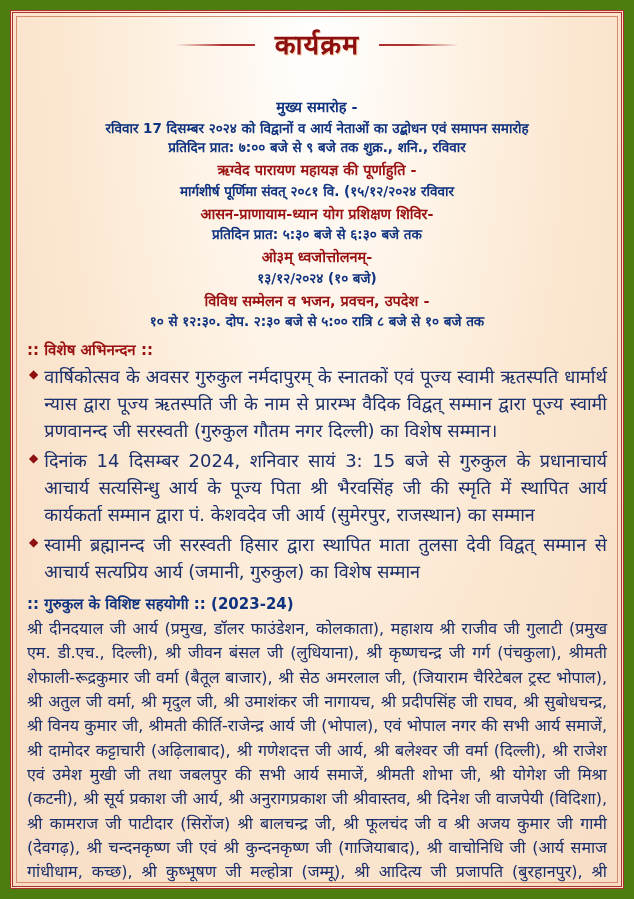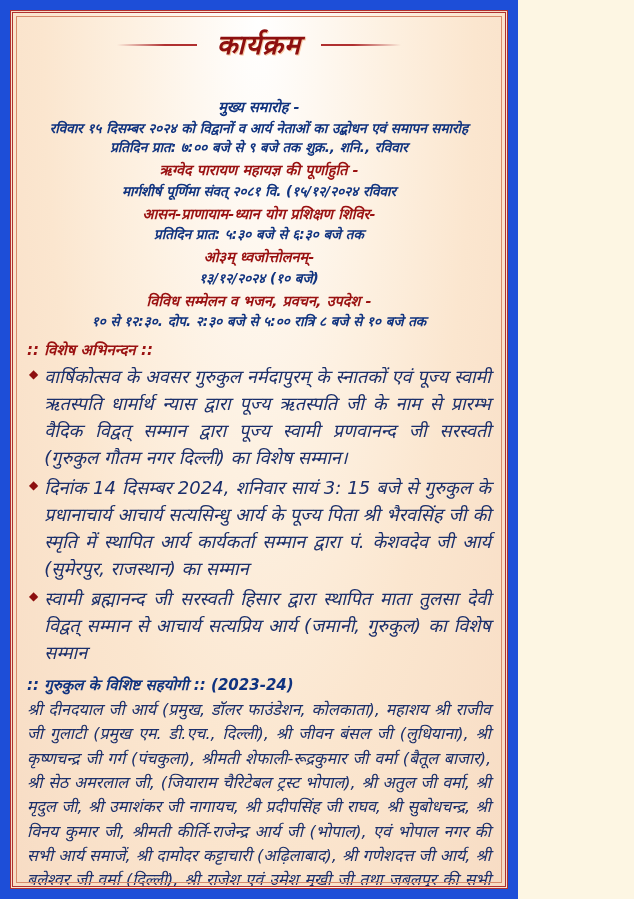--- a/index.html
+++ b/index.html
@@ -7,26 +7,25 @@
     padding: 0;
   }
   body {
     width: 634px;
     height: 899px;
     background: #fdf6e3;
     font-family: "DejaVu Sans", sans-serif;
   }
   .page {
     position: relative;
-    width: 518px;
+    width: 634px;
     height: 899px;
-    background: #1d4ed8;
+    background: #4d7c0f;
     box-sizing: border-box;
     padding: 10px;
-    font-style: italic;
   }
   .frame {
     position: relative;
     width: 100%;
     height: 100%;
     box-sizing: border-box;
     border: 3px double #b03030;
     background:
       radial-gradient(ellipse at 50% 0%, #ffffff 0%, #fdf0e0 38%, #fbe6cf 62%, #f7dcc4 100%);
     padding: 10px 14px 12px 14px;
@@ -134,21 +133,21 @@
 <div class="page">
   <div class="frame">
 
     <div class="title-band">
       <span class="title">कार्यक्रम</span>
     </div>
 
     <div class="center">
 
       <div class="hd">मुख्य समारोह -</div>
-      <div class="ln">रविवार १५ दिसम्बर २०२४ को विद्वानों व आर्य नेताओं का उद्बोधन एवं समापन समारोह</div>
+      <div class="ln">रविवार 17 दिसम्बर २०२४ को विद्वानों व आर्य नेताओं का उद्बोधन एवं समापन समारोह</div>
 
       <div class="ln">प्रतिदिन प्रात: ७:०० बजे से ९ बजे तक शुक्र., शनि., रविवार</div>
 
       <div class="hd red">ऋग्वेद पारायण महायज्ञ की पूर्णाहुति -</div>
       <div class="ln">मार्गशीर्ष पूर्णिमा संवत् २०८१ वि. (१५/१२/२०२४ रविवार</div>
 
       <div class="hd red">आसन-प्राणायाम-ध्यान योग प्रशिक्षण शिविर-</div>
       <div class="ln">प्रतिदिन प्रात: ५:३० बजे से ६:३० बजे तक</div>
 
       <div class="hd red">ओ३म् ध्वजोत्तोलनम्-</div>

